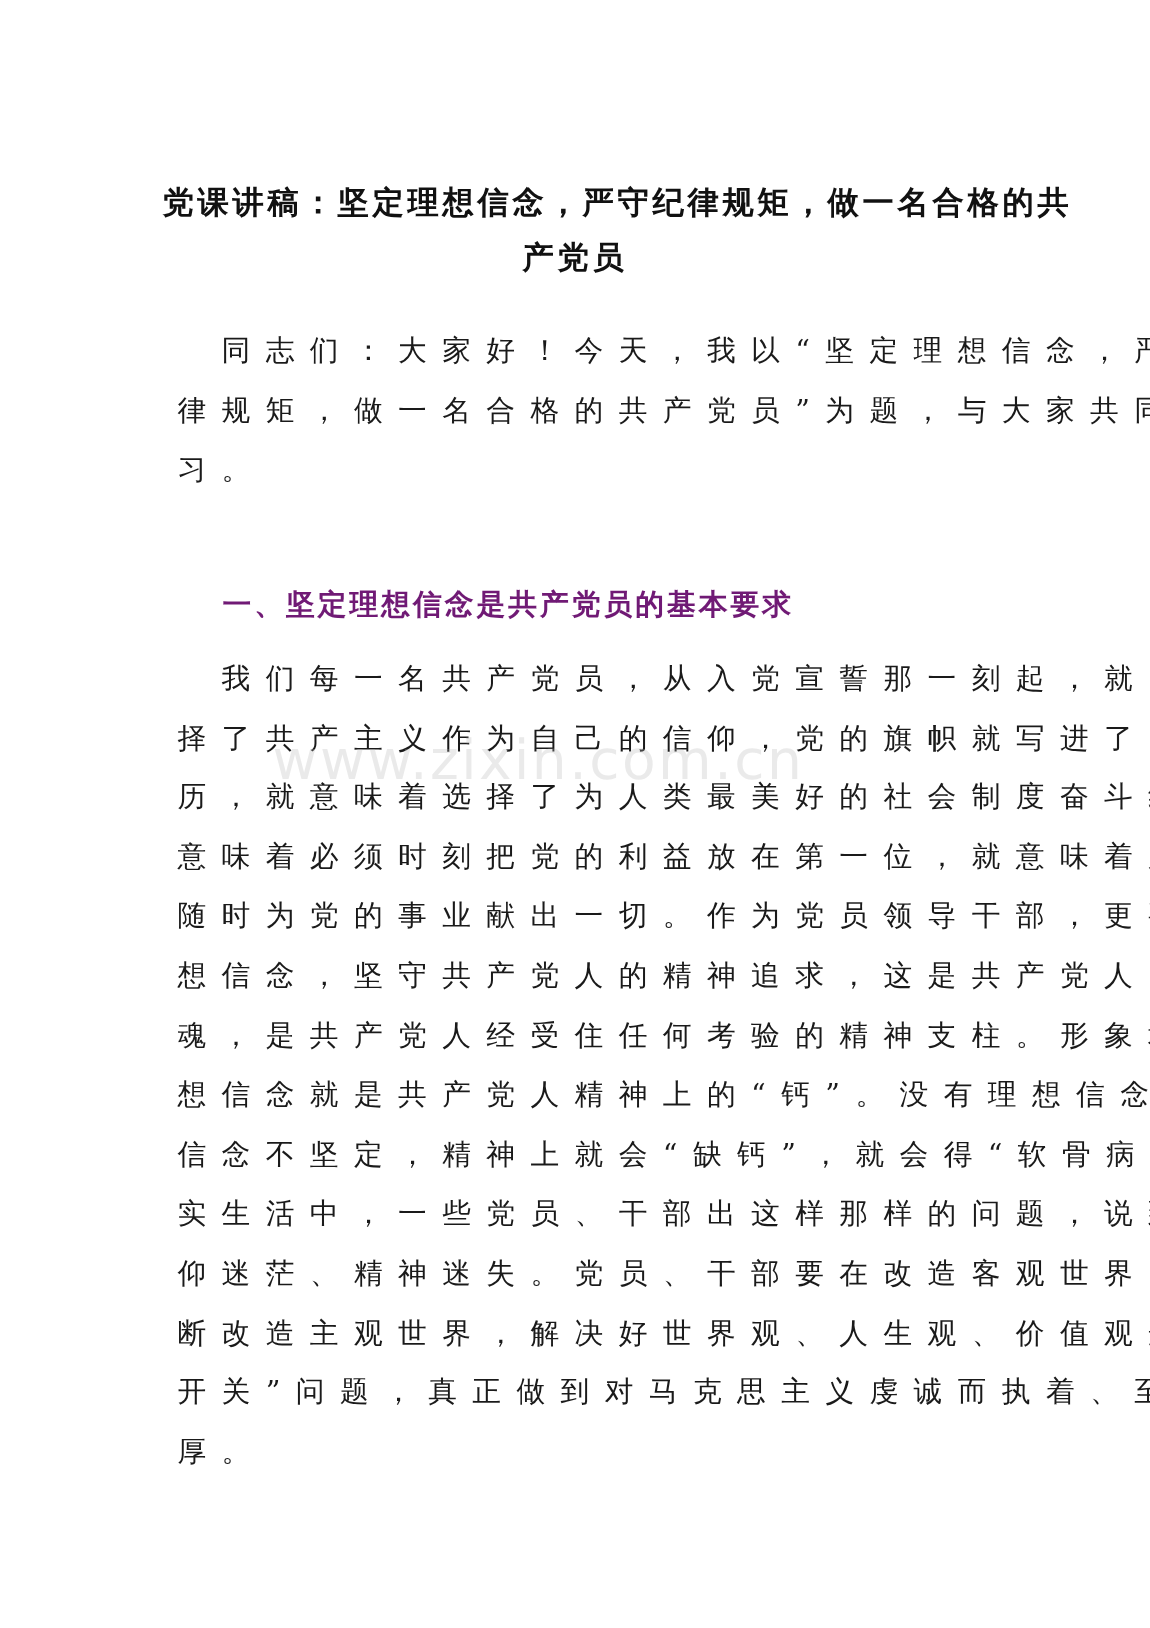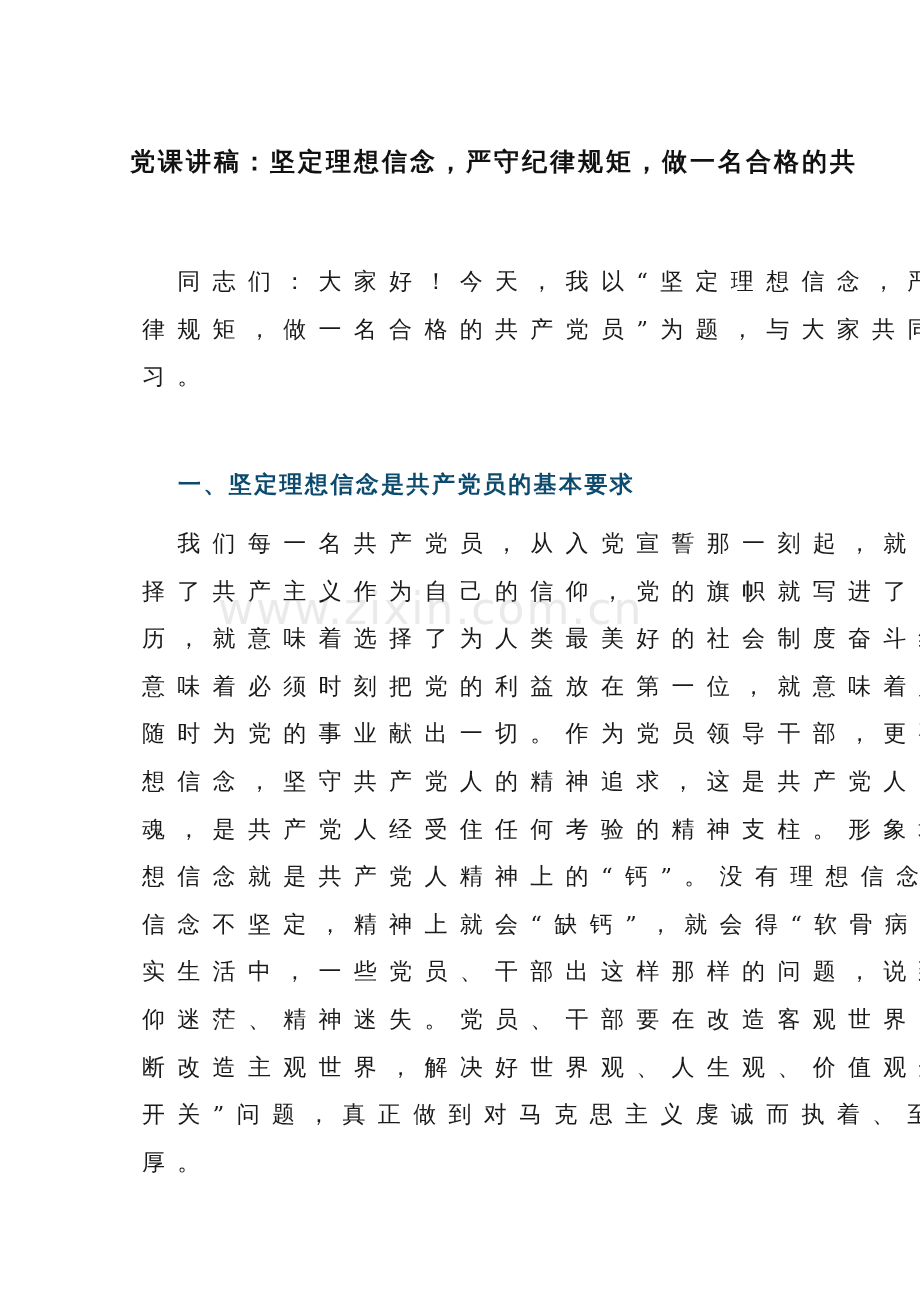--- a/index.html
+++ b/index.html
@@ -47,41 +47,42 @@
   .body-text .line { display: block; white-space: nowrap; height: 47.6px; }
   .heading {
     position: absolute;
     left: 178px;
     top: 462px;
     font-size: 23px;
     font-weight: bold;
     letter-spacing: 2.4px;
     line-height: 44px;
     white-space: nowrap;
-    color: #0c4a6e;
+    color: #701a75;
   }
   .watermark {
     position: absolute;
     left: 218px;
     top: 583px;
     font-family: "DejaVu Sans", "Liberation Sans", sans-serif;
     font-size: 44px;
     letter-spacing: 2px;
     color: rgba(180,180,180,0.28);
     pointer-events: none;
     white-space: nowrap;
   }
 </style>
 </head>
 <body>
 
 <div class="page">
 
   <div class="title">
     <span class="line">党课讲稿：坚定理想信念，严守纪律规矩，做一名合格的共</span>
+    <span class="line">产党员</span>
   </div>
 
   <div class="body-text" style="top: 258px;">
     <span class="line">　同志们：大家好！今天，我以“坚定理想信念，严守纪</span>
     <span class="line">律规矩，做一名合格的共产党员”为题，与大家共同交流学</span>
     <span class="line">习。</span>
   </div>
 
   <div class="heading">一、坚定理想信念是共产党员的基本要求</div>
 

